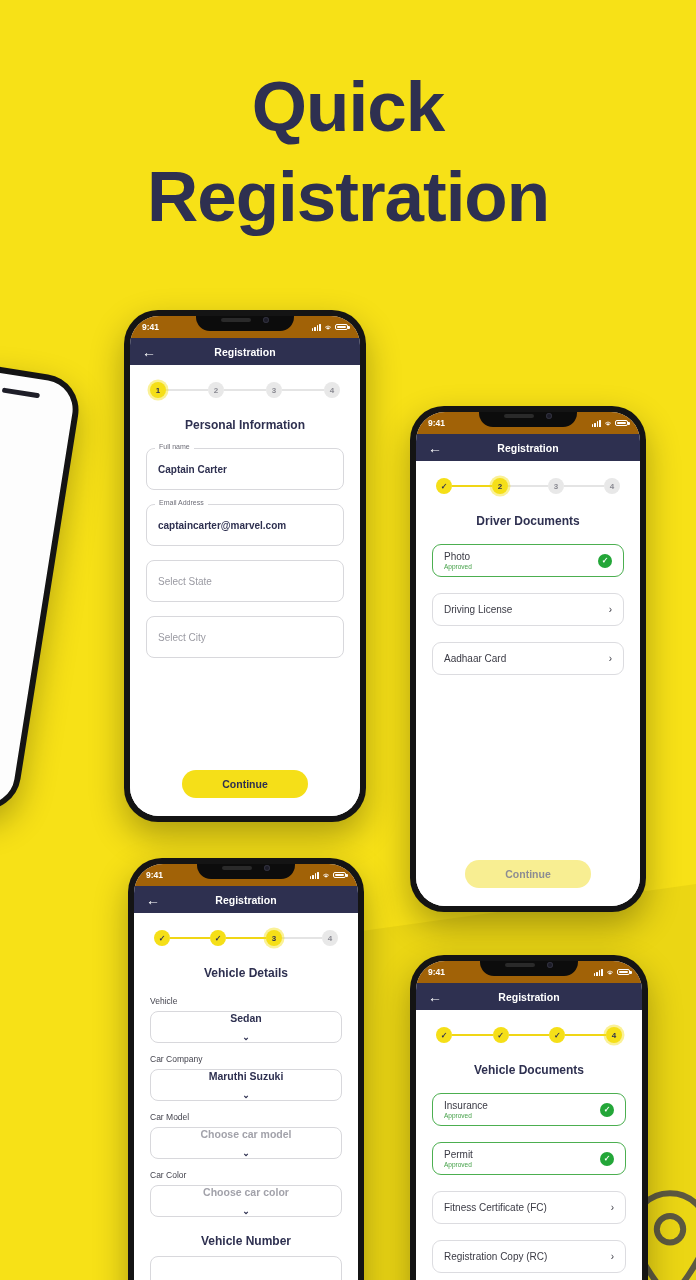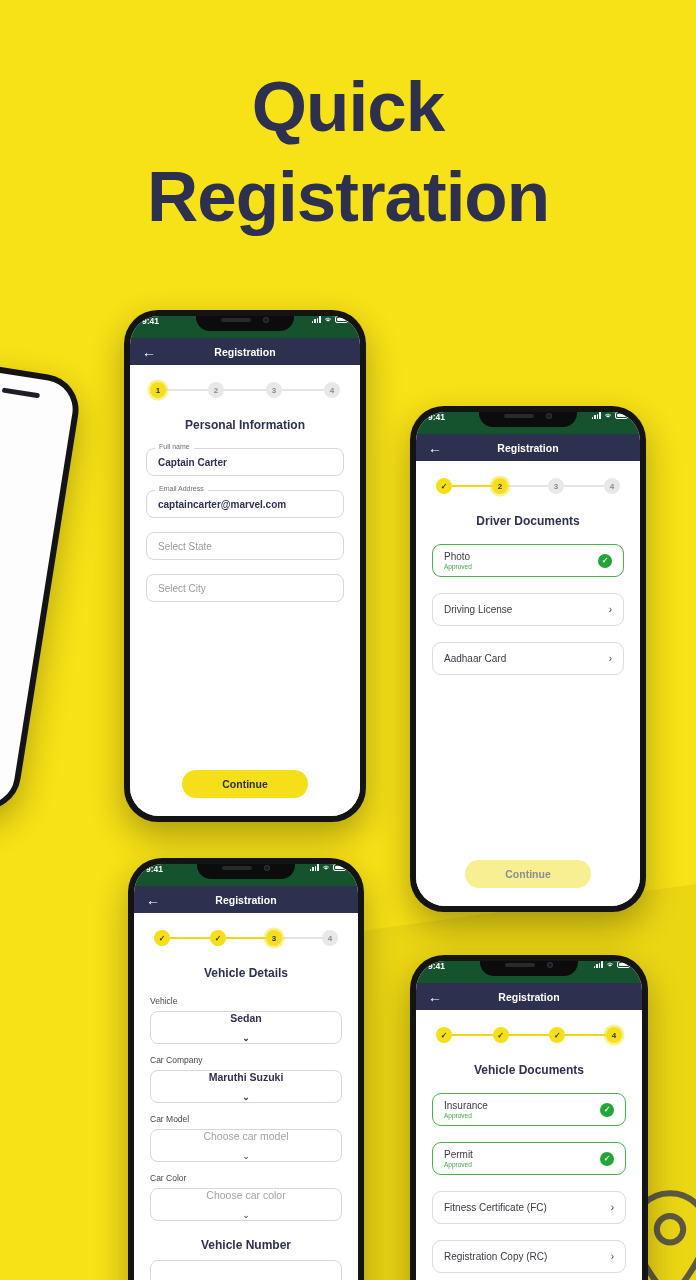--- a/index.html
+++ b/index.html
@@ -59,25 +59,25 @@
     position: relative;
     width: 100%; height: 100%;
     background: #FFFFFF;
     border-radius: 29px;
     overflow: hidden;
     display: flex;
     flex-direction: column;
   }
   .statusbar {
     position: relative;
-    background: #14532d;
+    background: #a16207;
     height: 22px;
     flex: 0 0 auto;
     display: flex;
-    align-items: flex-start;
+    align-items: center;
     justify-content: space-between;
     padding: 0 12px;
     color: #fff;
     font-size: 8.5px;
     font-weight: 700;
   }
   .notch {
     position: absolute;
     left: 50%; top: -7px;
     transform: translateX(-50%);
@@ -151,21 +151,21 @@
     font-size:12px;
     font-weight:700;
     margin: 6px 0 16px;
   }
 
   
   .field { position:relative; margin-bottom: 14px; }
   .field .box {
     border:1px solid #D8D8DC;
     border-radius:8px;
-    height:28px;
+    height:42px;
     display:flex; align-items:center;
     padding: 0 11px;
     font-size:10px;
     color:#2E3050;
     font-weight:600;
     background:#fff;
   }
   .field .box.ph { color:#9A9AA2; font-weight:400; }
   .field .legend {
     position:absolute; top:-5px; left:9px;
@@ -179,21 +179,21 @@
     border:1px solid #D8D8DC;
     border-radius:8px;
     height:33px;
     display:flex; align-items:center; justify-content:space-between;
     padding: 0 11px;
     font-size:10.5px; color:#2E3050; font-weight:700;
     margin-bottom:11px;
     background:#fff;
     flex-direction:column;
   }
-  .select.ph { color:#A2A2AA; font-weight:400; }
+  .select.ph { color:#A2A2AA; font-weight:700; }
   .chev { color:#2E3050; font-size:9px; line-height:1; }
 
   
   .doc {
     border:1px solid #DCDCE0;
     border-radius:9px;
     min-height:33px;
     display:flex; align-items:center; justify-content:space-between;
     padding: 5px 11px;
     margin-bottom:16px;

